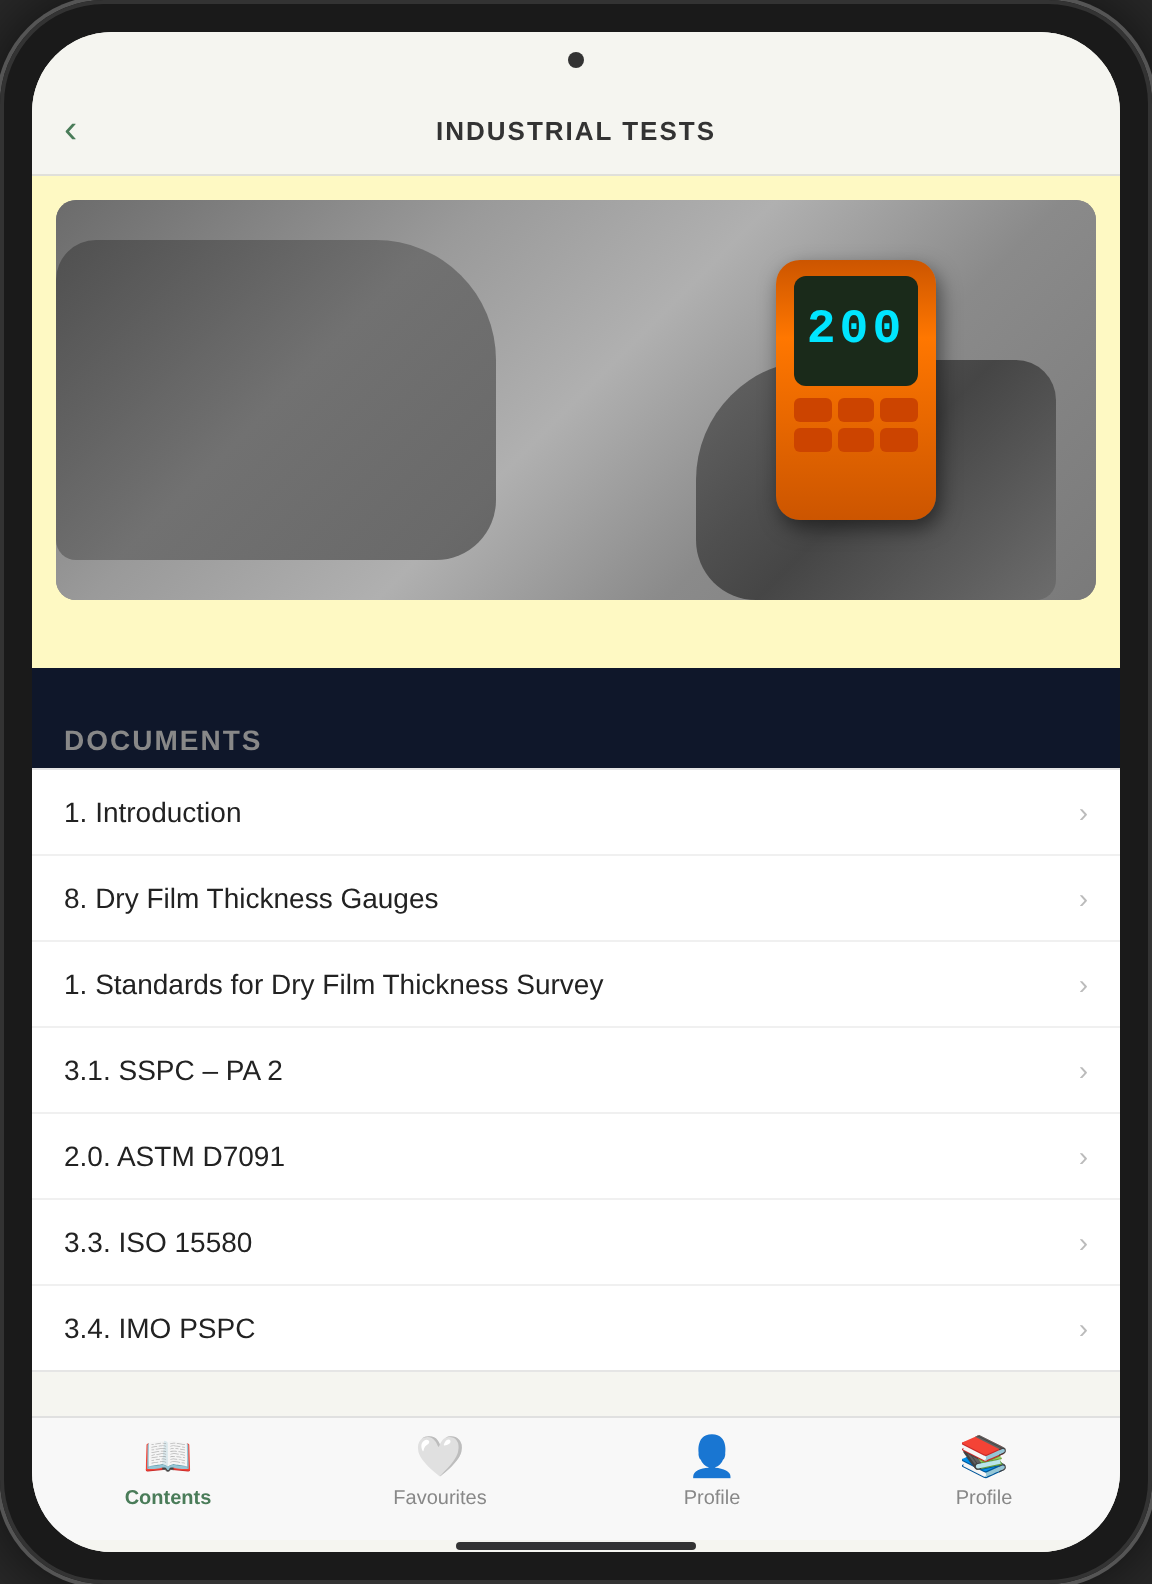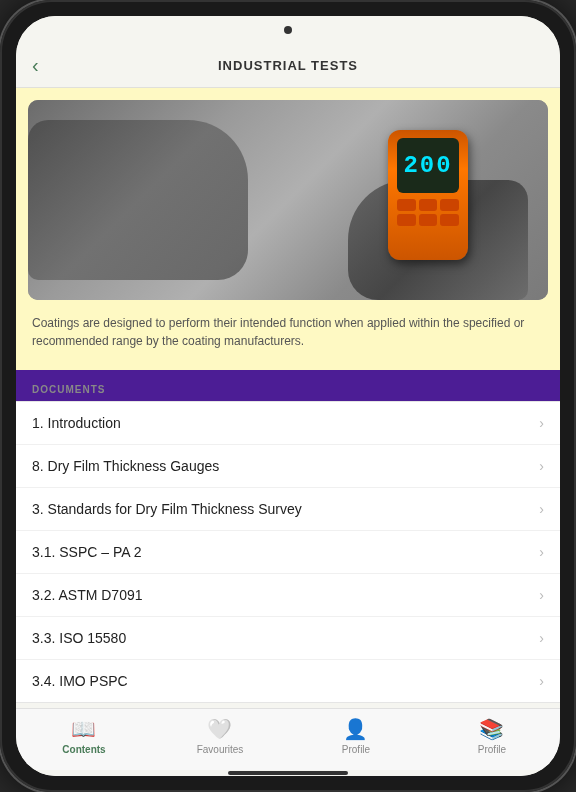--- a/index.html
+++ b/index.html
@@ -198,27 +198,27 @@
     }
 
     .hero-description {
       font-size: 12px;
       color: #555;
       line-height: 1.5;
     }
 
     
     .section-label {
-      padding: 14px 16px 6px 16px;
-      font-size: 10px;
+      padding: 28px 16px 6px 16px;
+      font-size: 14px;
       font-weight: 600;
       color: #888;
       letter-spacing: 1px;
       text-transform: uppercase;
-      background: #4c1d95;
+      background: #0f172a;
     }
 
     .list-container {
       background: #0c4a6e;
       border-top: 1px solid #e5e5e5;
       border-bottom: 1px solid #e5e5e5;
     }
 
     .list-item {
       display: flex;
@@ -332,44 +332,43 @@
                 <div class="gauge-btn"></div>
                 <div class="gauge-btn"></div>
                 <div class="gauge-btn"></div>
                 <div class="gauge-btn"></div>
                 <div class="gauge-btn"></div>
               </div>
             </div>
           </div>
         </div>
         <div class="hero-text-area">
-          <div class="hero-description">Coatings are designed to perform their intended function when applied within the specified or recommended range by the coating manufacturers.</div>
         </div>
       </div>
 
       <div class="section-label">DOCUMENTS</div>
       <div class="list-container">
         <div class="list-item">
           <span class="list-item-text">1. Introduction</span>
           <span class="chevron">›</span>
         </div>
         <div class="list-item">
           <span class="list-item-text">8. Dry Film Thickness Gauges</span>
           <span class="chevron">›</span>
         </div>
         <div class="list-item">
-          <span class="list-item-text">3. Standards for Dry Film Thickness Survey</span>
+          <span class="list-item-text">1. Standards for Dry Film Thickness Survey</span>
           <span class="chevron">›</span>
         </div>
         <div class="list-item">
           <span class="list-item-text">3.1. SSPC – PA 2</span>
           <span class="chevron">›</span>
         </div>
         <div class="list-item">
-          <span class="list-item-text">3.2. ASTM D7091</span>
+          <span class="list-item-text">2.0. ASTM D7091</span>
           <span class="chevron">›</span>
         </div>
         <div class="list-item">
           <span class="list-item-text">3.3. ISO 15580</span>
           <span class="chevron">›</span>
         </div>
         <div class="list-item">
           <span class="list-item-text">3.4. IMO PSPC</span>
           <span class="chevron">›</span>
         </div>

